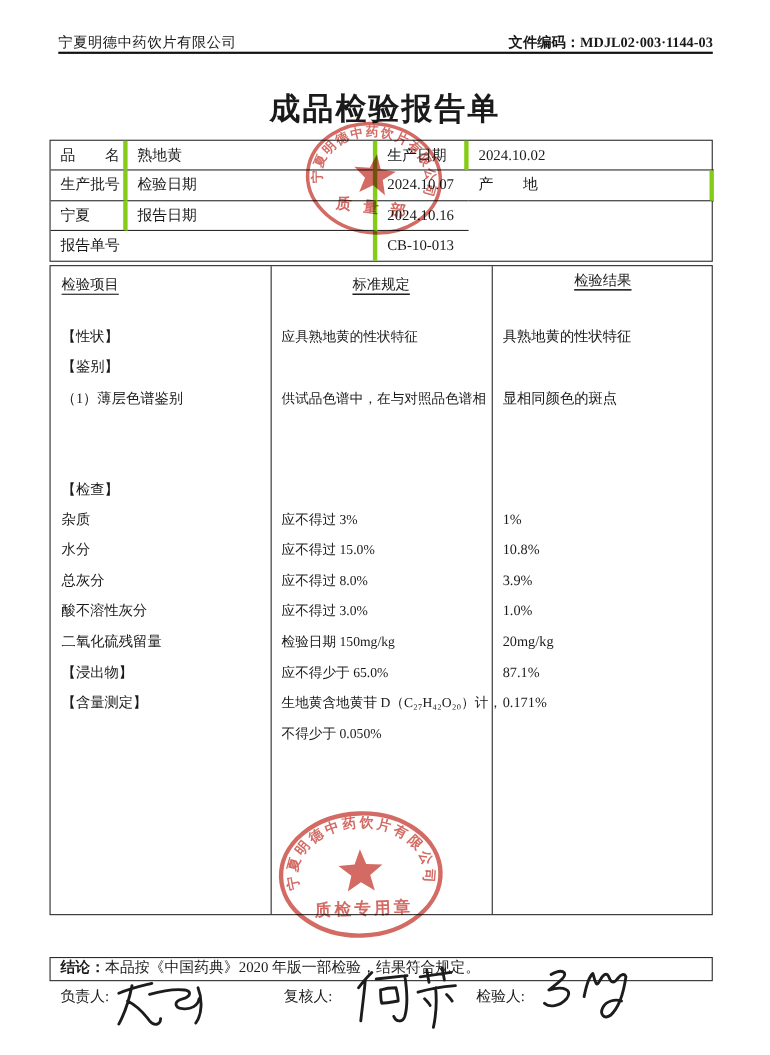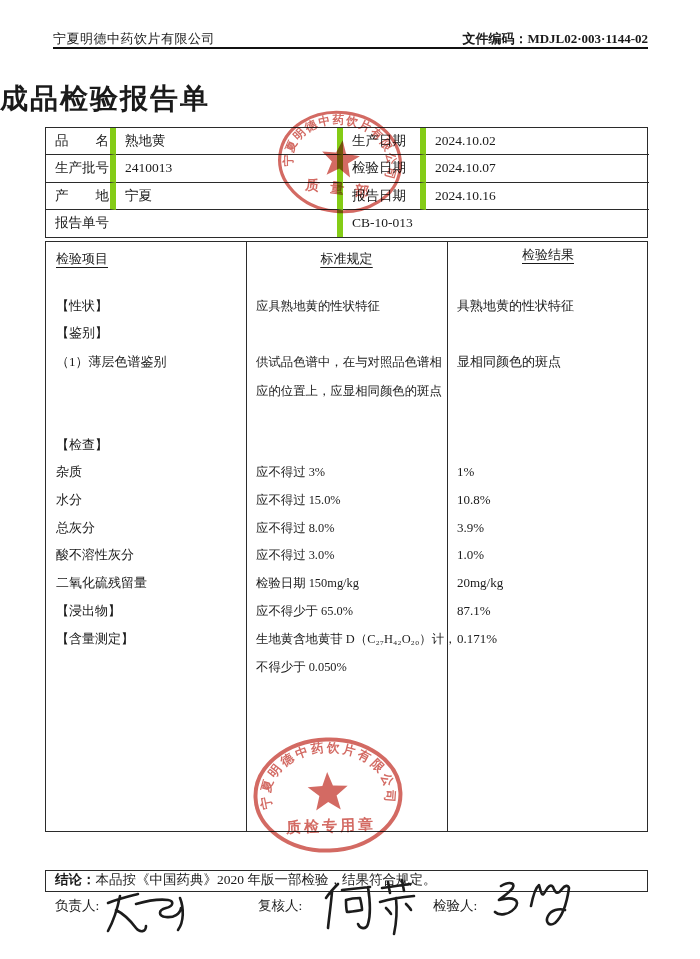--- a/index.html
+++ b/index.html
@@ -4,29 +4,29 @@
 <style>
   html,body{margin:0;padding:0;background:#ffffff;}
   .page{
     position:relative;width:700px;height:959px;background:#ffffff;overflow:hidden;
     font-family:"Liberation Serif","DejaVu Serif",serif;color:#1a1a1a;
   }
   
   .hdr-left{position:absolute;left:53px;top:30px;font-size:13px;letter-spacing:.5px;white-space:nowrap;}
   .hdr-right{position:absolute;right:52px;top:30px;font-size:13px;font-weight:bold;white-space:nowrap;}
   .hdr-rule{position:absolute;left:53px;right:52px;top:47px;height:2px;background:#111;}
-  .title{position:absolute;left:0;right:0;top:80px;text-align:left;font-size:28px;font-weight:bold;letter-spacing:2px;}
+  .title{position:absolute;left:0;right:0;top:80px;text-align:center;font-size:28px;font-weight:bold;letter-spacing:2px;}
   
   .info-table{
     position:absolute;left:45px;top:127px;width:603px;height:111px;box-sizing:border-box;
     border:1.5px solid #2b2b2b;display:grid;grid-template-columns:70px 227px 83px 223px;
     grid-template-rows:1fr 1fr 1fr 1fr;font-size:13.5px;
   }
   .info-table .cell{box-sizing:border-box;display:flex;align-items:center;padding-left:9px;
-    border-right:6px solid #84cc16;border-bottom:1px solid #2b2b2b;white-space:nowrap;overflow:hidden;}
+    border-right:4px solid #84cc16;border-bottom:1px solid #2b2b2b;white-space:nowrap;overflow:hidden;}
   .info-table .cell.last-col{border-right:none;}
   .info-table .cell.last-row{border-bottom:none;}
   .info-table .span2a{grid-column:1/3;}
   .info-table .span2b{grid-column:3/5;}
   
   .main-table{position:absolute;left:45px;top:241px;width:603px;height:591px;box-sizing:border-box;
     border:1.5px solid #2b2b2b;font-size:13px;}
   .vline{position:absolute;top:0;bottom:0;width:1px;background:#2b2b2b;}
   .v1{left:200px;}  .v2{left:401px;}
   .mt-cell{position:absolute;white-space:nowrap;line-height:18px;}
@@ -52,32 +52,31 @@
   .stamp .ring{fill:none;stroke:var(--stamp-color,#c8453c);}
   .stamp .star{fill:var(--stamp-color,#c8453c);}
   .stamp text{fill:var(--stamp-color,#c8453c);font-family:"Liberation Serif","DejaVu Serif",serif;font-weight:bold;}
 </style>
 </head>
 <body>
 
 <div class="page">
 
   <div class="hdr-left">宁夏明德中药饮片有限公司</div>
-  <div class="hdr-right"><span>文件编码：</span><span>MDJL02·003·1144-02</span></div>
+  <div class="hdr-right"><span>文件编码：</span><span>MDJL02·003·1144-03</span></div>
   <div class="hdr-rule"></div>
   <div class="title">成品检验报告单</div>
 
   <div class="info-table">
     <div class="cell">品　　名</div>
     <div class="cell">熟地黄</div>
     <div class="cell">生产日期</div>
     <div class="cell last-col">2024.10.02</div>
 
     <div class="cell">生产批号</div>
-    <div class="cell">2410013</div>
     <div class="cell">检验日期</div>
     <div class="cell last-col">2024.10.07</div>
 
     <div class="cell">产　　地</div>
     <div class="cell">宁夏</div>
     <div class="cell">报告日期</div>
     <div class="cell last-col">2024.10.16</div>
 
     <div class="cell span2a last-row">报告单号</div>
     <div class="cell span2b last-col last-row">CB-10-013</div>
@@ -92,21 +91,20 @@
     <div class="mt-cell c3c uline" style="top:4px"><span class="uline">检验结果</span></div>
 
     <div class="mt-cell c1" style="top:55px">【性状】</div>
     <div class="mt-cell c2 std" style="top:55px">应具熟地黄的性状特征</div>
     <div class="mt-cell c3" style="top:55px">具熟地黄的性状特征</div>
 
     <div class="mt-cell c1" style="top:82px">【鉴别】</div>
 
     <div class="mt-cell c1" style="top:111px">（1）薄层色谱鉴别</div>
     <div class="mt-cell c2 std" style="top:111px">供试品色谱中，在与对照品色谱相</div>
-    <div class="mt-cell c2 std" style="top:140px">应的位置上，应显相同颜色的斑点</div>
     <div class="mt-cell c3" style="top:111px">显相同颜色的斑点</div>
 
     <div class="mt-cell c1" style="top:194px">【检查】</div>
 
     <div class="mt-cell c1" style="top:221px">杂质</div>
     <div class="mt-cell c2 std" style="top:221px">应不得过 3%</div>
     <div class="mt-cell c3" style="top:221px">1%</div>
 
     <div class="mt-cell c1" style="top:249px">水分</div>
     <div class="mt-cell c2 std" style="top:249px">应不得过 15.0%</div>

